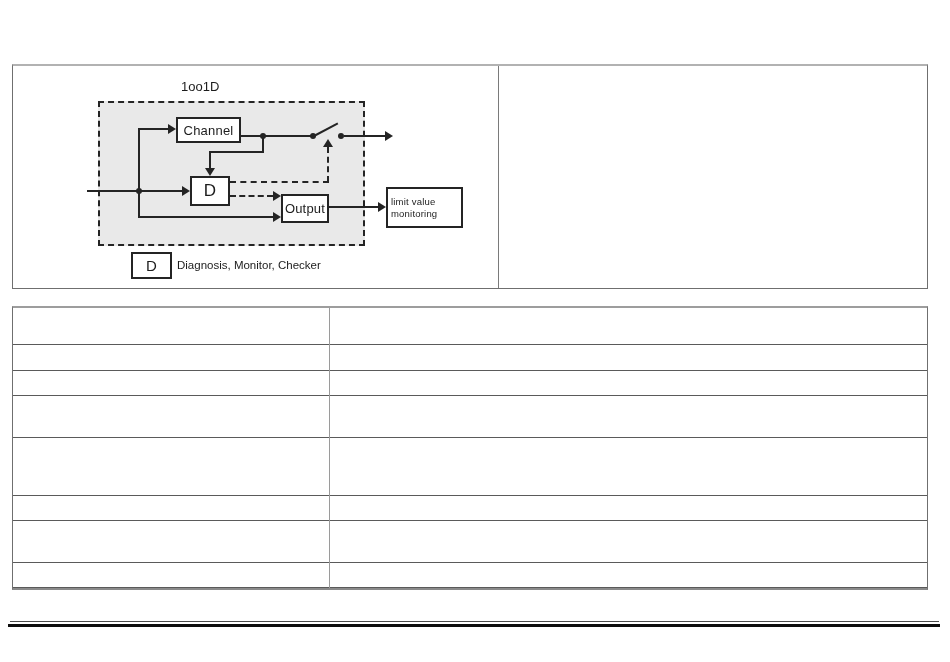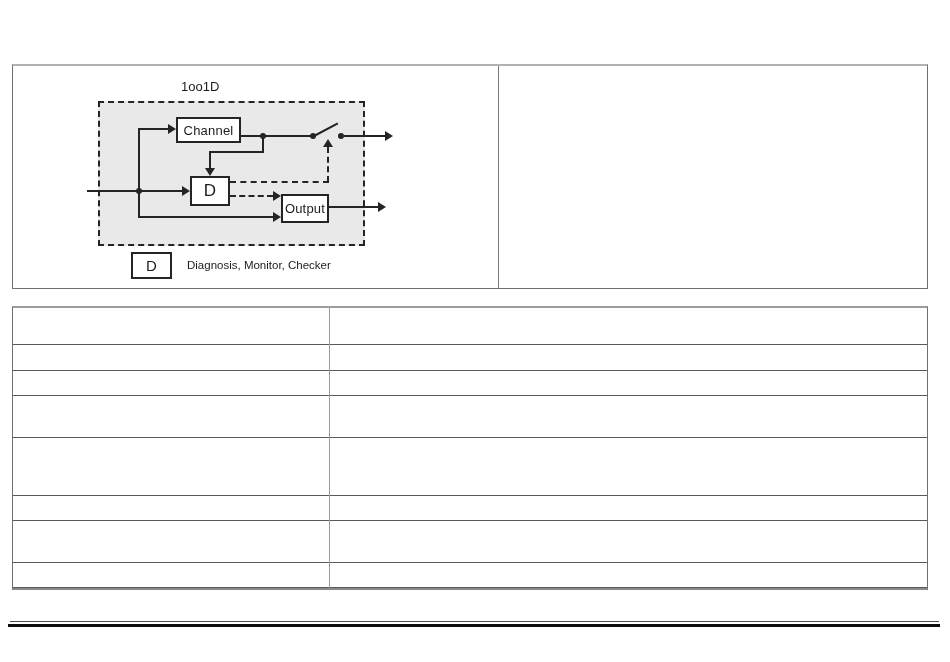--- a/index.html
+++ b/index.html
@@ -161,25 +161,29 @@
 
   <div class="box" style="left:190px; top:176px; width:40px; height:30px; font-size:17px;">
     <span>D</span>
   </div>
 
   <div class="box" style="left:281px; top:194px; width:48px; height:29px;">
     <span>Output</span>
   </div>
 
 
+  <div class="box small-text" style="left:386px; top:187px; width:77px; height:41px; justify-content:center;">
+    <span>limit value</span>
+    <span>monitoring</span>
+  </div>
 
   <div class="box" style="left:131px; top:252px; width:41px; height:27px; font-size:15px;">
     <span>D</span>
   </div>
-  <div class="label legend-caption" style="left:187px; top:259px;">Diagnosis, Monitor, Checker</div>
+  <div class="label legend-caption" style="left:177px; top:259px;">Diagnosis, Monitor, Checker</div>
 
   <div class="data-table" style="left:12px; top:306px; width:916px; height:284px;">
     <div class="trow" style="height:37px;"></div>
     <div class="trow" style="height:26px;"></div>
     <div class="trow" style="height:25px;"></div>
     <div class="trow" style="height:42px;"></div>
     <div class="trow" style="height:58px;"></div>
     <div class="trow" style="height:25px;"></div>
     <div class="trow" style="height:42px;"></div>
     <div class="trow" style="height:25px;"></div>

